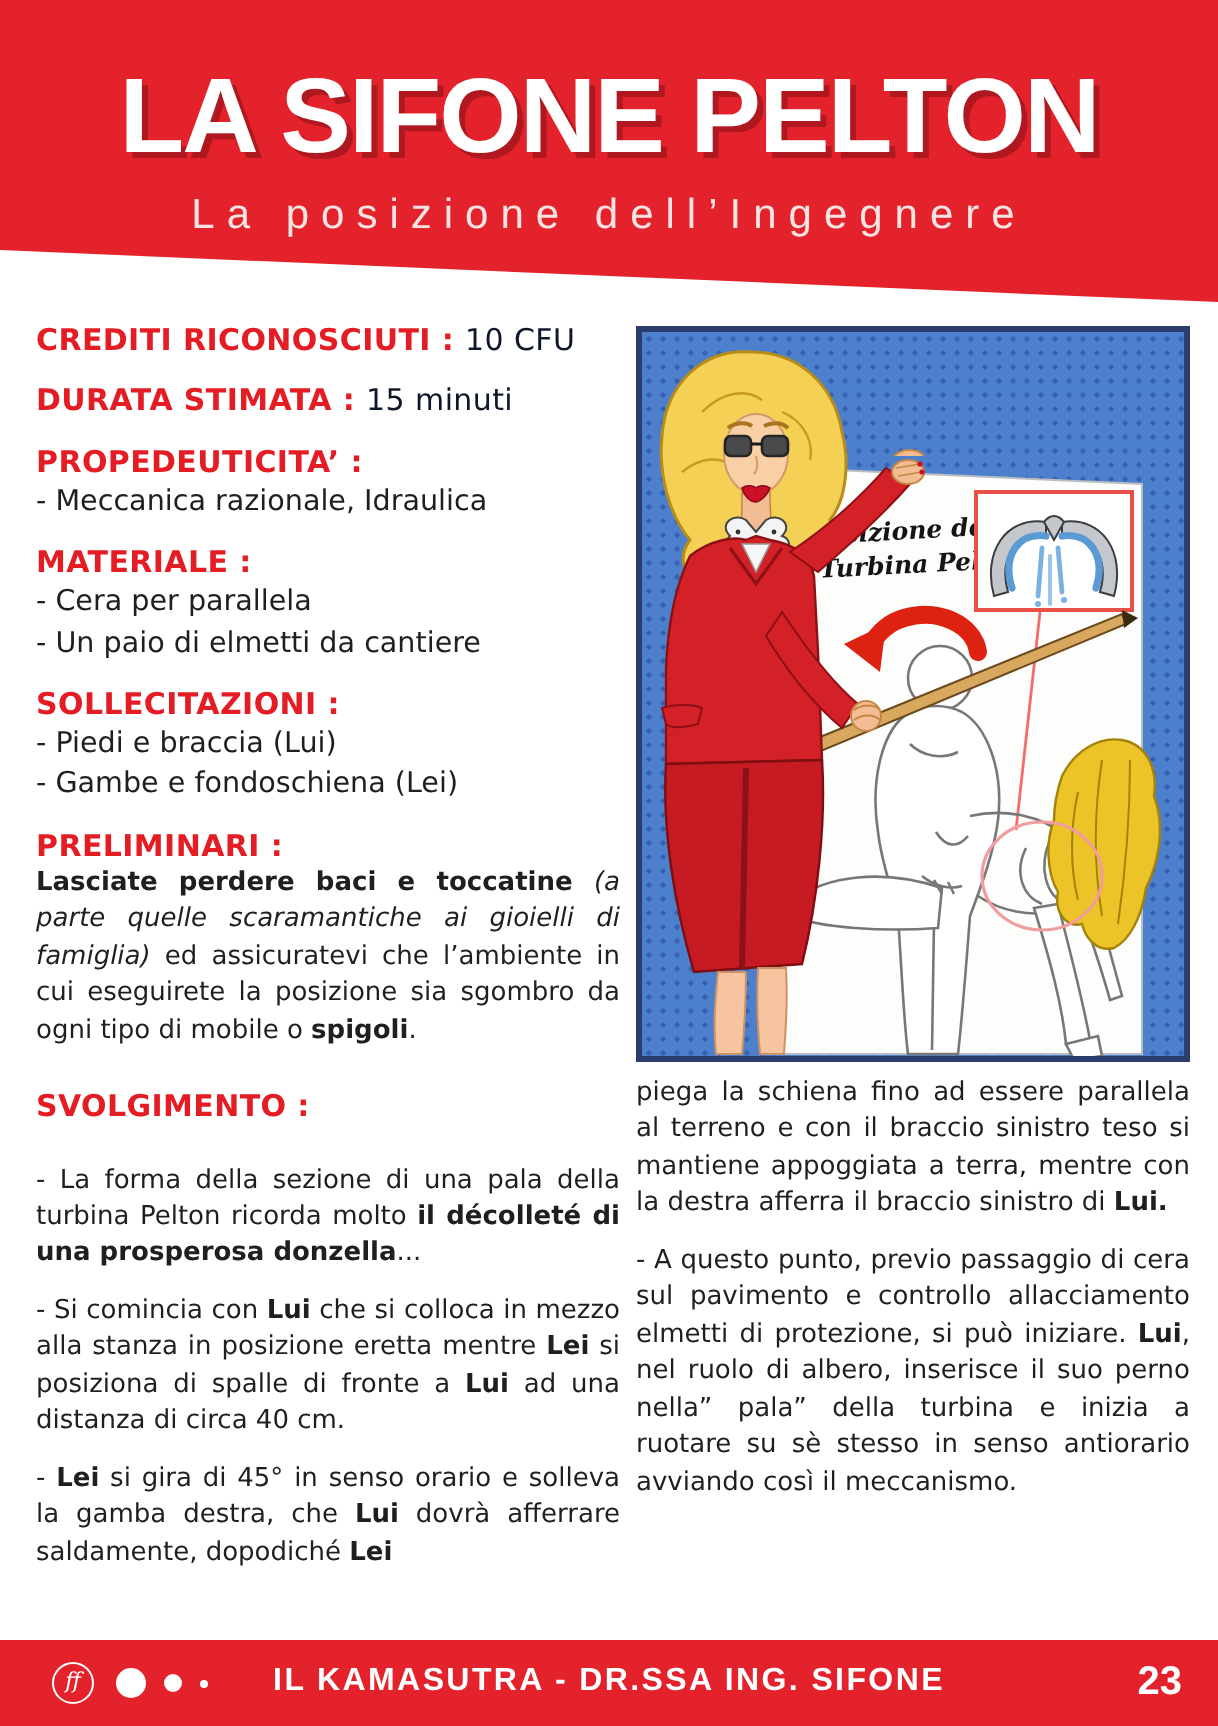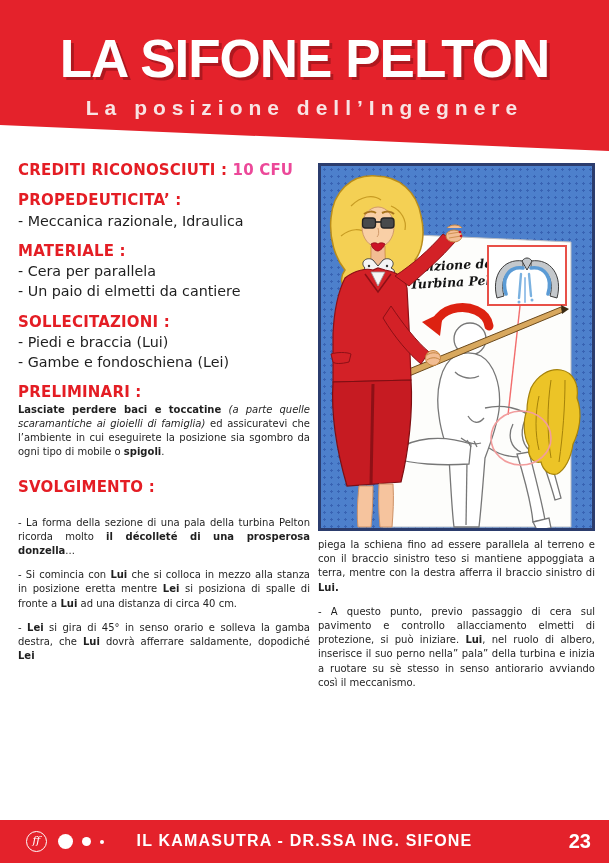--- a/index.html
+++ b/index.html
@@ -7,31 +7,31 @@
         font-family:"DejaVu Sans",sans-serif;color:#1f1f1f;}
 
   
   .banner{position:absolute;left:0;top:0;width:609px;height:152px;
           background:#e4222b;
           clip-path:polygon(0 0,100% 0,100% 151px,0 125px);}
   .banner h1{margin:0;position:absolute;top:28px;left:0;width:100%;text-align:center;
              font-family:"Liberation Sans",sans-serif;font-weight:bold;font-size:53px;
              letter-spacing:-1px;color:#ffffff;text-shadow:3px 3px 0 rgba(95,10,14,.40);}
   .banner .sub{position:absolute;top:96px;left:0;width:100%;text-align:center;
-               font-family:"Liberation Sans",sans-serif;font-size:21px;font-weight:700;
+               font-family:"Liberation Sans",sans-serif;font-size:21px;font-weight:400;
                letter-spacing:6px;color:#f8e3e3;}
 
   
   .col-left{position:absolute;left:18px;top:160px;width:292px;}
   .col-right{position:absolute;left:318px;top:538px;width:277px;}
   .sec{margin:0 0 10px 0;}
   .sec-h{color:#e41d24;font-weight:bold;font-size:15px;line-height:1.35;letter-spacing:.2px;}
-  .sec-h .val{color:#ec4899;font-weight:bold;}
+  .sec-h .val{color:#0f172a;font-weight:normal;}
   .sec-items div{font-size:14.3px;line-height:1.42;}
-  .para{font-size:10px;line-height:1.42;text-align:justify;margin:0 0 10px 0;hyphens:auto;}
+  .para{font-size:13px;line-height:1.42;text-align:justify;margin:0 0 10px 0;hyphens:auto;}
   .gap-big{margin-top:18px;}
   .run-b{font-weight:bold;}
   .run-i{font-style:italic;}
 
   
   .illus{position:absolute;left:318px;top:163px;width:277px;height:368px;
          box-sizing:border-box;border:3px solid #2b3c6d;
          background-color:#4d80cc;
          background-image:radial-gradient(#3863b3 1.2px,transparent 1.4px);
          background-size:7px 7px;}
@@ -63,20 +63,26 @@
 
   <div class="col-left">
 
     <div class="sec">
       <div class="sec-h">
         <span>CREDITI RICONOSCIUTI :</span>
         <span class="val">10 CFU</span>
       </div>
     </div>
 
+    <div class="sec">
+      <div class="sec-h">
+        <span>DURATA STIMATA :</span>
+        <span class="val">15 minuti</span>
+      </div>
+    </div>
 
     <div class="sec">
       <div class="sec-h">PROPEDEUTICITA’ :</div>
       <div class="sec-items">
         <div>- Meccanica razionale, Idraulica</div>
       </div>
     </div>
 
     <div class="sec">
       <div class="sec-h">MATERIALE :</div>

